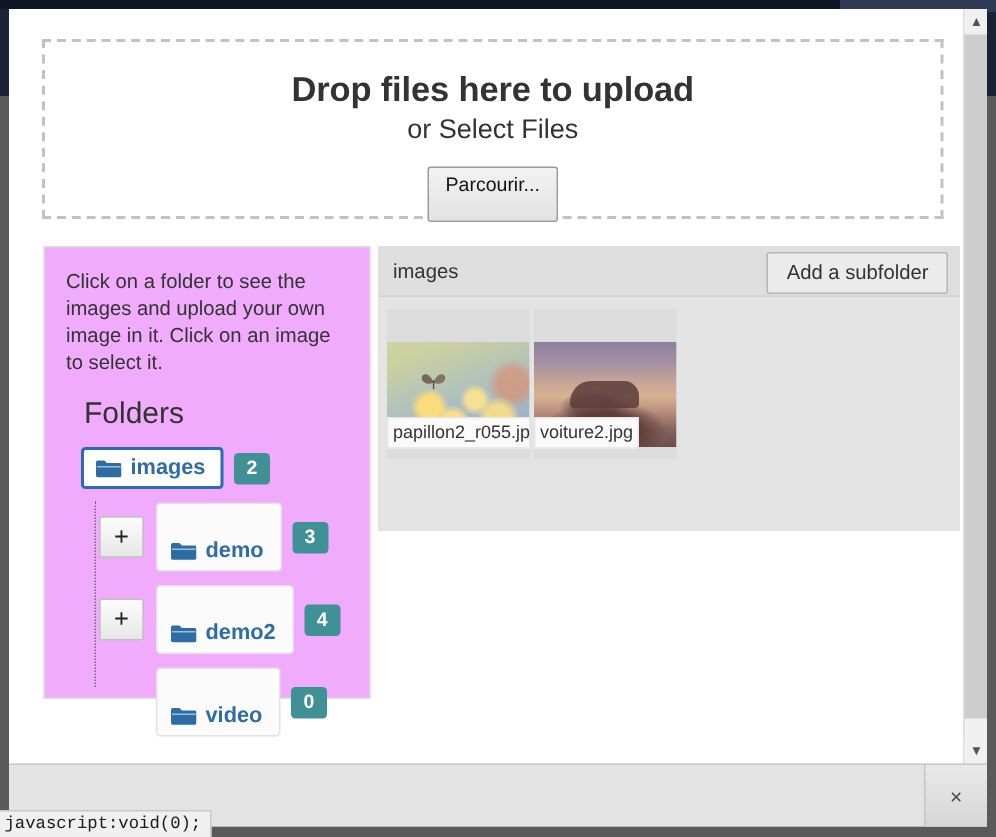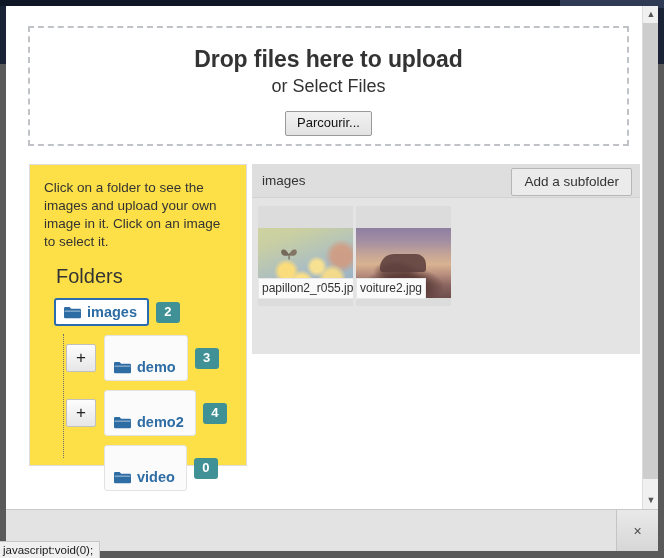--- a/index.html
+++ b/index.html
@@ -90,21 +90,21 @@
     color: #333333;
   }
   #file-input-row {
     margin-top: 14px;
     display: flex;
     justify-content: center;
     align-items: center;
   }
   #browse-button {
     display: inline-block;
-    padding: 3px 11px 4px 11px;
+    padding: 3px 11px 16px 11px;
     background: linear-gradient(#f2f2f2, #e2e2e2);
     border: 1px solid #9a9a9a;
     border-radius: 2px;
     font-size: 13px;
     font-family: "Liberation Sans", sans-serif;
     color: #111;
     line-height: 16px;
     cursor: default;
   }
   #file-name-label {
@@ -113,21 +113,21 @@
     color: #222;
   }
 
   
   #folders-panel {
     position: absolute;
     left: 23px;
     top: 158px;
     width: 218px;
     height: 302px;
-    background: #fde047;
+    background: #f0abfc;
     border: 1px solid #dddddd;
     box-sizing: border-box;
     padding: 14px 14px 0 14px;
   }
   #folders-help-text {
     font-size: 13.5px;
     line-height: 18px;
     color: #333333;
   }
   #folders-heading {
@@ -402,21 +402,21 @@
     bottom: 0;
     background: #f0f0f0;
     border: 1px solid #c8c8c8;
     border-left: none;
     border-bottom: none;
     padding: 2px 6px 2px 3px;
     font-size: 11.5px;
     color: #1a1a1a;
     white-space: nowrap;
     z-index: 60;
-    font-family: Liberation Sans, sans-serif;
+    font-family: Liberation Mono, monospace;
   }
 </style>
 </head>
 <body>
 
 <div id="backdrop-dark"></div>
 <div id="backdrop-gray"></div>
 <div id="backdrop-navy-strip"></div>
 <div id="backdrop-topbar"></div>
 

